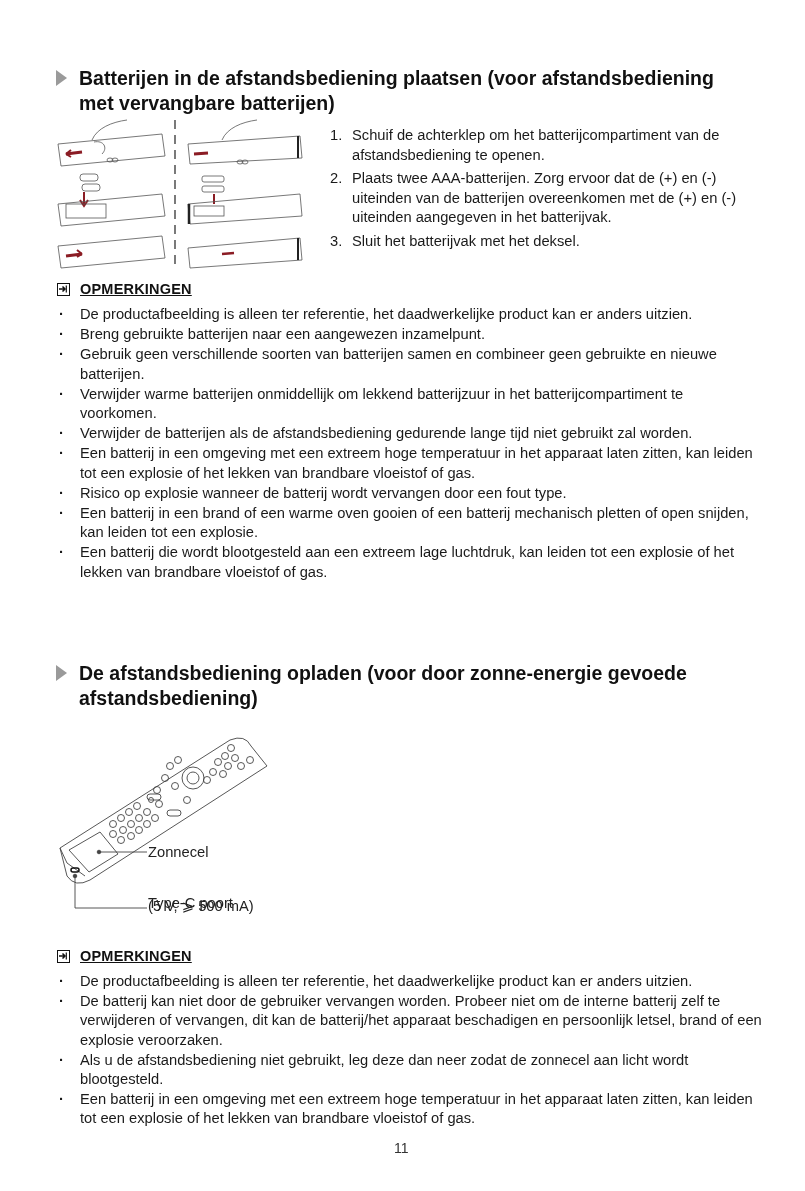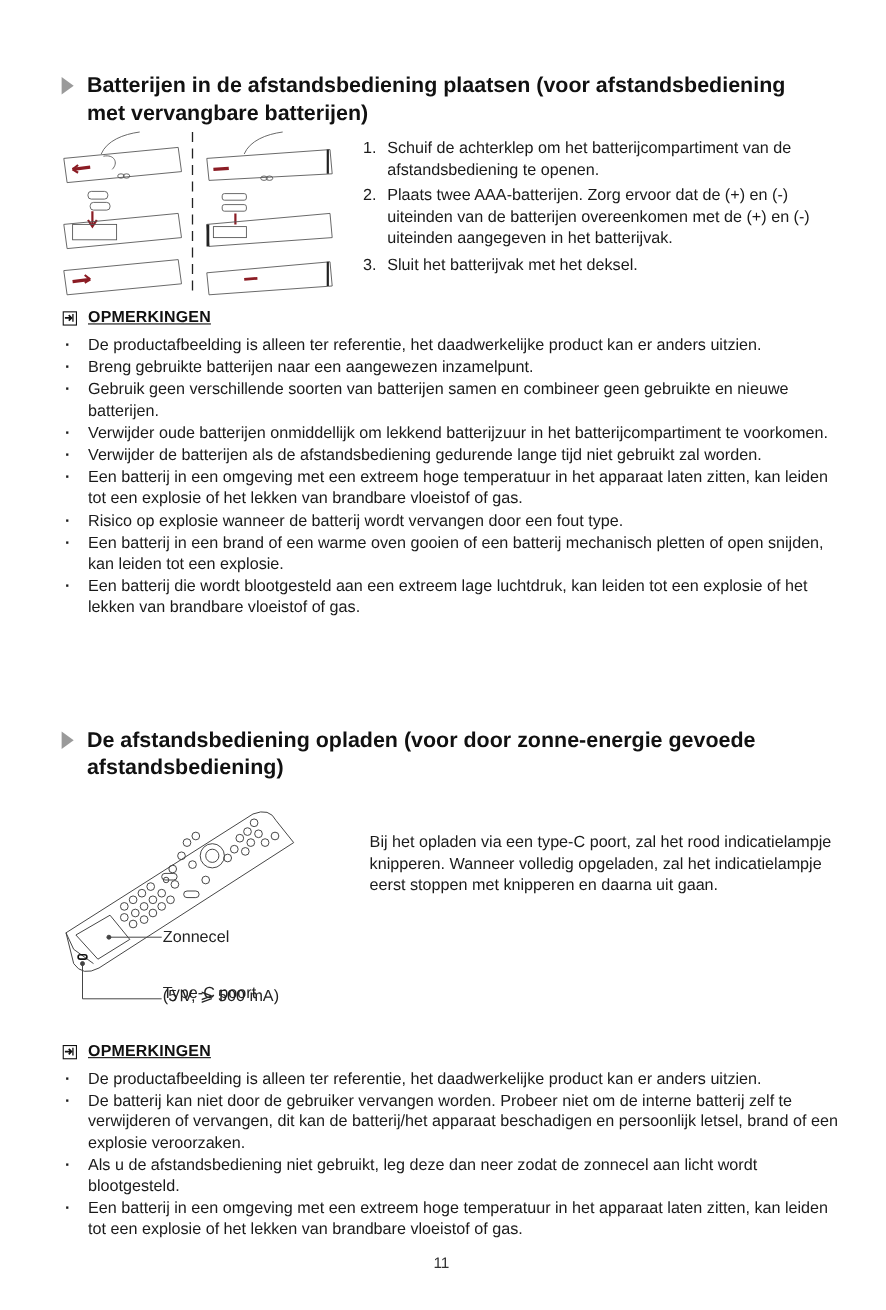--- a/index.html
+++ b/index.html
@@ -101,21 +101,21 @@
       <path d="M8.3 1.5 L8.3 8.5" stroke="#111" stroke-width="1.2"></path>
     </svg>
   </div>
   <span class="notes-head">OPMERKINGEN</span>
 </div>
 <div class="abs" style="left:54px; top:305px; width:710px;">
   <ul class="notes">
     <li>De productafbeelding is alleen ter referentie, het daadwerkelijke product kan er anders uitzien.</li>
     <li>Breng gebruikte batterijen naar een aangewezen inzamelpunt.</li>
     <li>Gebruik geen verschillende soorten van batterijen samen en combineer geen gebruikte en nieuwe batterijen.</li>
-    <li>Verwijder oude batterijen onmiddellijk om lekkend batterijzuur in het batterijcompartiment te voorkomen.</li>
+    <li>Verwijder warme batterijen onmiddellijk om lekkend batterijzuur in het batterijcompartiment te voorkomen.</li>
     <li>Verwijder de batterijen als de afstandsbediening gedurende lange tijd niet gebruikt zal worden.</li>
     <li>Een batterij in een omgeving met een extreem hoge temperatuur in het apparaat laten zitten, kan leiden tot een explosie of het lekken van brandbare vloeistof of gas.</li>
     <li>Risico op explosie wanneer de batterij wordt vervangen door een fout type.</li>
     <li>Een batterij in een brand of een warme oven gooien of een batterij mechanisch pletten of open snijden, kan leiden tot een explosie.</li>
     <li>Een batterij die wordt blootgesteld aan een extreem lage luchtdruk, kan leiden tot een explosie of het lekken van brandbare vloeistof of gas.</li>
   </ul>
 </div>
 
 <div class="abs tri" style="left:56px; top:665px;"></div>
 <div class="abs h1" style="left:79px; top:661px; width:700px;">
@@ -176,21 +176,20 @@
     <line x1="44" y1="124" x2="92" y2="124"></line>
     <circle cx="20" cy="148" r="1.8" fill="#444"></circle>
     <polyline points="20,148 20,180 92,180"></polyline>
   </svg>
 </div>
 <div class="abs label" style="left:148px; top:843px;">Zonnecel</div>
 <div class="abs label" style="left:148px; top:873px;margin-top:21px;">Type-C poort</div>
 <div class="abs label" style="left:148px; top:897px;">(5 V, ⩾ 500 mA)</div>
 
 <div class="abs" style="left:336px; top:757px; width:425px;">
-  <p class="para">Bij het opladen via een type-C poort, zal het rood indicatielampje knipperen. Wanneer volledig opgeladen, zal het indicatielampje eerst stoppen met knipperen en daarna uit gaan.</p>
 </div>
 
 <div class="abs" style="left:57px; top:948px; display:flex; align-items:center; gap:10px;">
   <div class="note-icon">
     <svg width="10" height="10" viewBox="0 0 10 10" style="position:absolute;left:0;top:0;">
       <path d="M1 5 L7 5 M4.5 2.5 L7 5 L4.5 7.5" stroke="#111" stroke-width="1.5" fill="none"></path>
       <path d="M8.3 1.5 L8.3 8.5" stroke="#111" stroke-width="1.2"></path>
     </svg>
   </div>
   <span class="notes-head">OPMERKINGEN</span>

